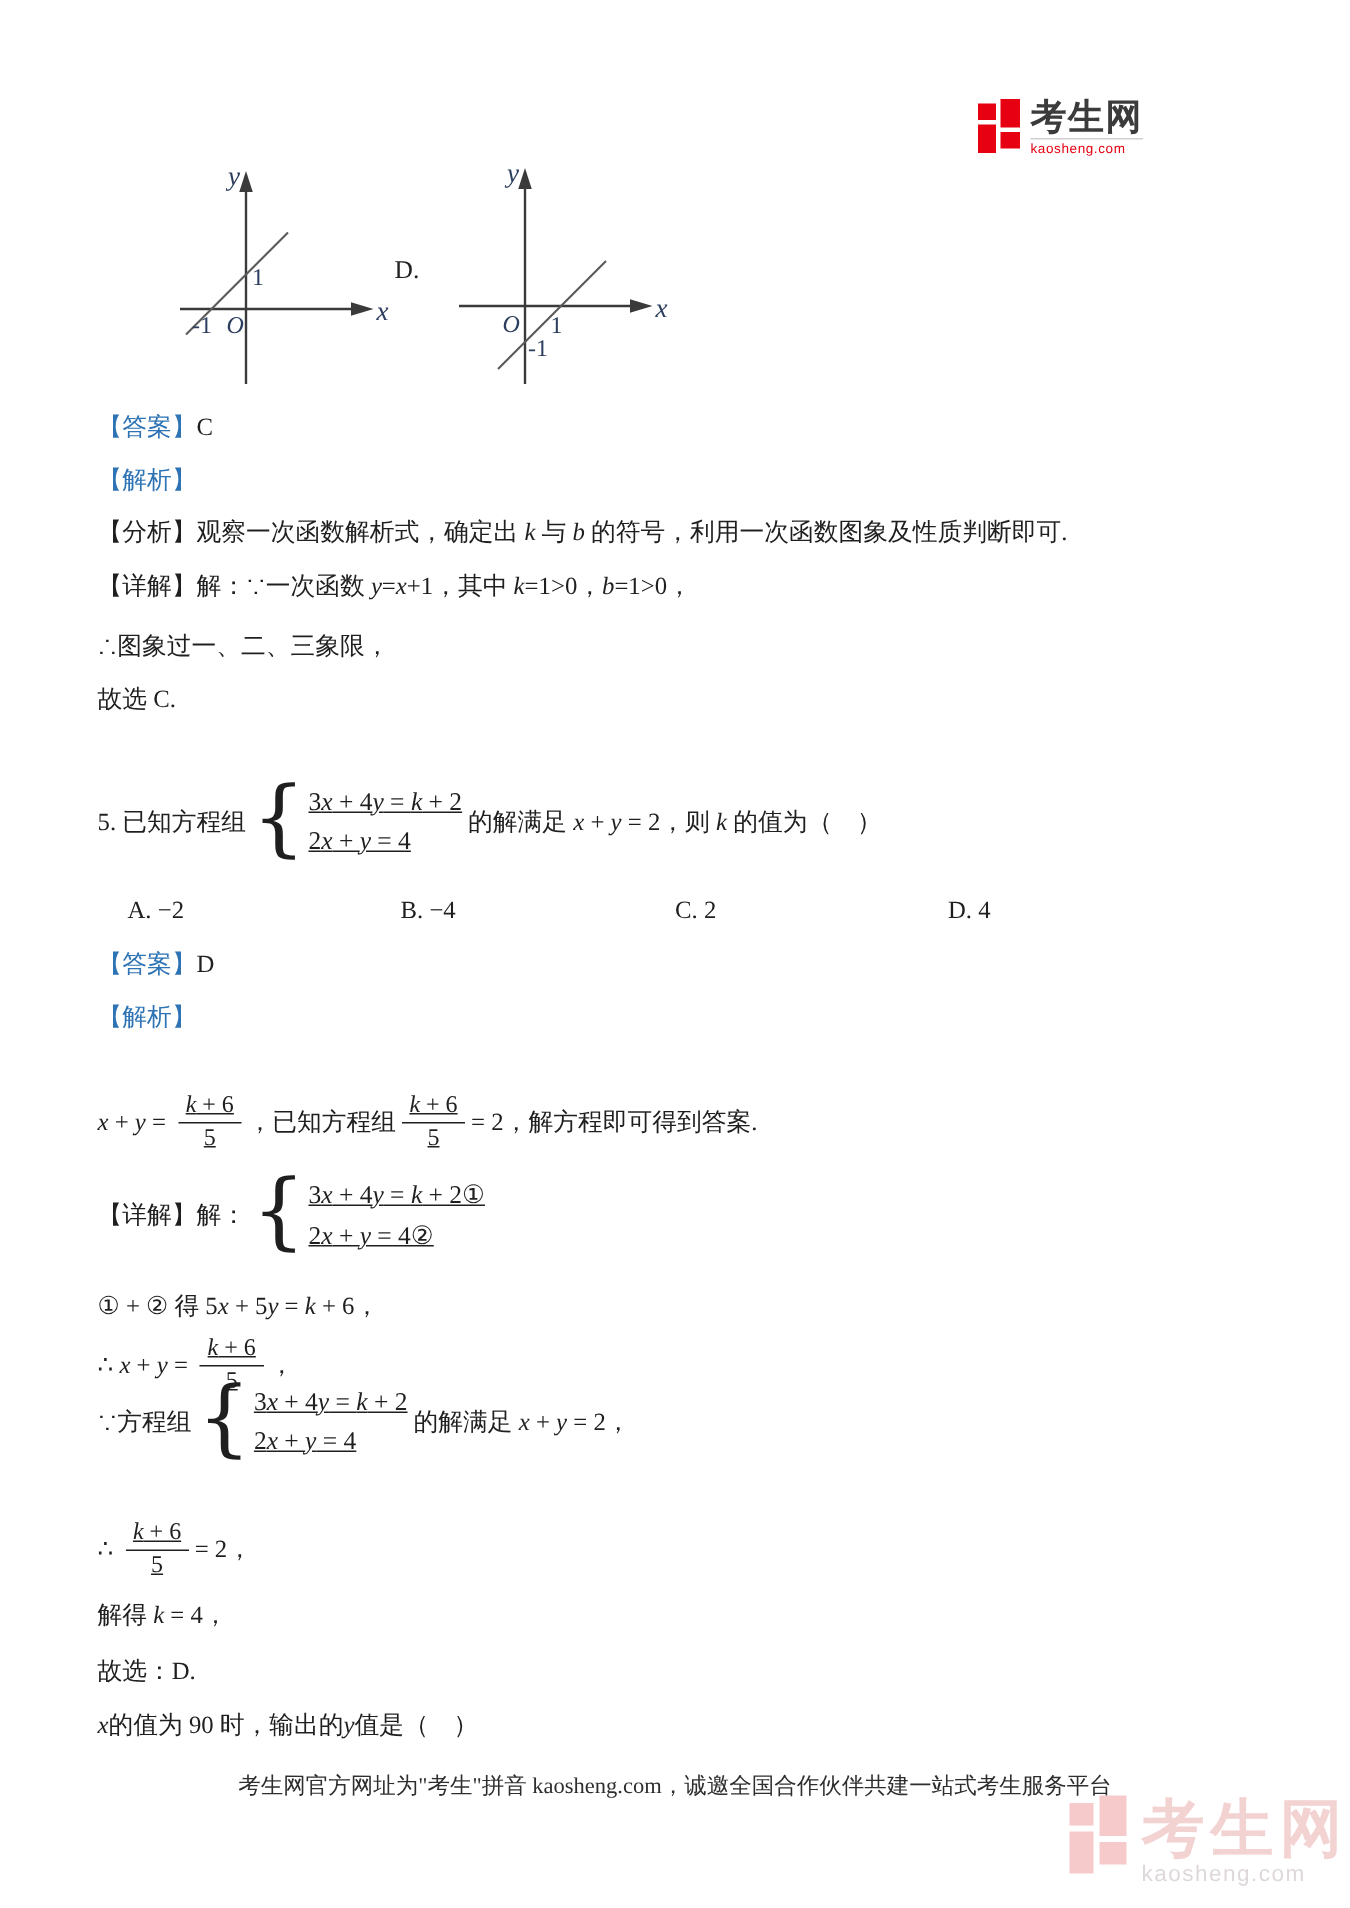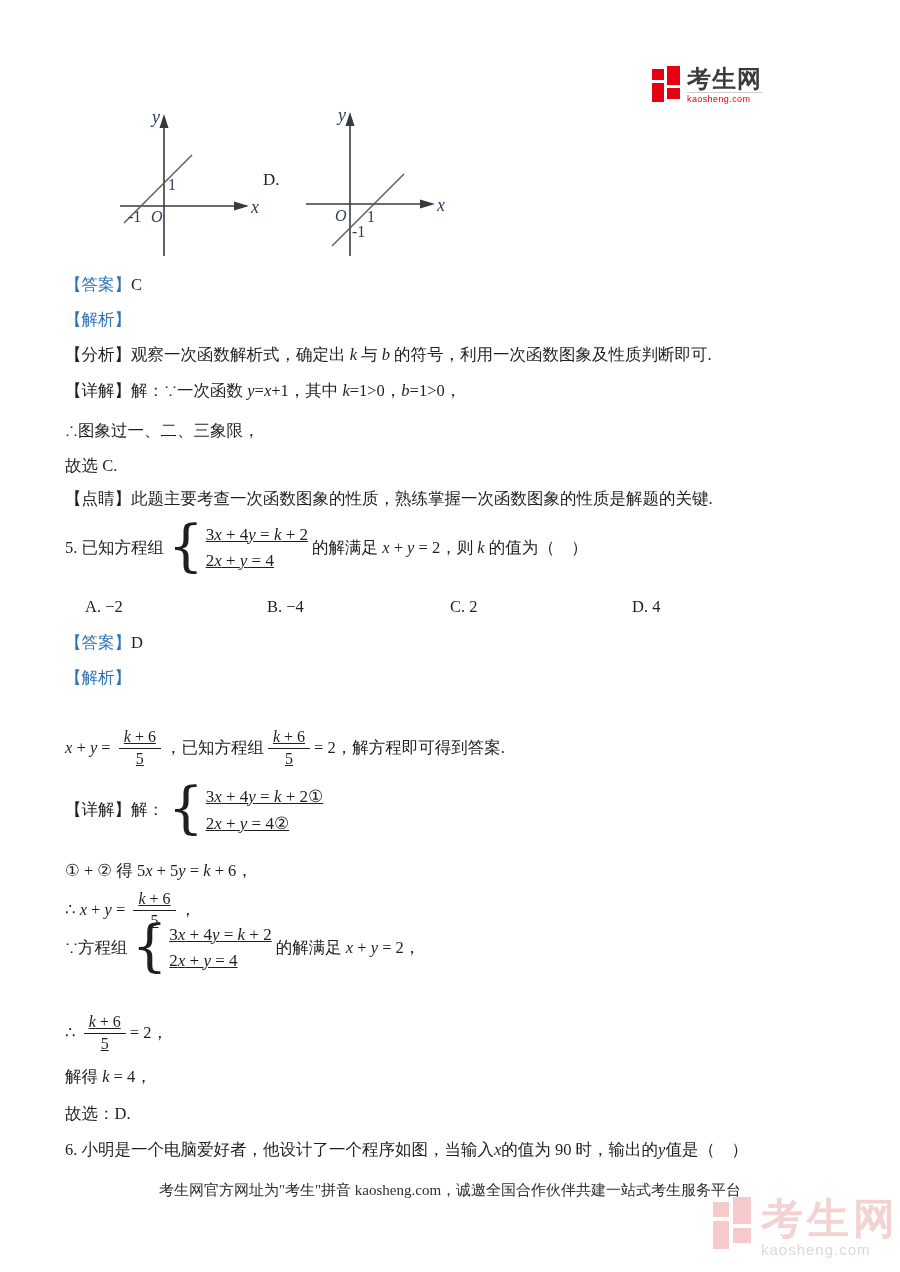--- a/index.html
+++ b/index.html
@@ -132,23 +132,20 @@
       <span class="txt">，</span>
       <span class="math"><i>b</i>=1&gt;0</span>
       <span class="txt">，</span>
     </div>
   <div class="line" style="top:420px">
       <span class="txt">∴图象过一、二、三象限，</span>
     </div>
   <div class="line" style="top:455px">
       <span class="txt">故选 C.</span>
     </div>
-  <div class="line" style="top:488px">
-      <span class="txt">【点睛】此题主要考查一次函数图象的性质，熟练掌握一次函数图象的性质是解题的关键.</span>
-    </div>
   <div class="line h60" style="top:518px">
       <span class="txt">5. 已知方程组</span>
       <span class="sys"><span class="brace">{</span><span class="rows"><span class="math srow">3<i>x</i> + 4<i>y</i> = <i>k</i> + 2</span><span class="math srow">2<i>x</i> + <i>y</i> = 4</span></span></span>
       <span class="txt">的解满足 </span>
       <span class="math"><i>x</i> + <i>y</i> = 2</span>
       <span class="txt">，则 </span>
       <span class="math"><i>k</i></span>
       <span class="txt"> 的值为（　）</span>
     </div>
 
@@ -205,21 +202,20 @@
     </div>
   <div class="line" style="top:1066px">
       <span class="txt">解得 </span>
       <span class="math"><i>k</i> = 4</span>
       <span class="txt">，</span>
     </div>
   <div class="line" style="top:1103px">
       <span class="txt">故选：D.</span>
     </div>
   <div class="line" style="top:1139px">
-      <span class="txt">6. 小明是一个电脑爱好者，他设计了一个程序如图，当输入</span>
       <span class="math"><i>x</i></span>
       <span class="txt">的值为 90 时，输出的</span>
       <span class="math"><i>y</i></span>
       <span class="txt">值是（　）</span>
     </div>
 
   <div class="footer">考生网官方网址为"考生"拼音 kaosheng.com，诚邀全国合作伙伴共建一站式考生服务平台</div>
 
   <div class="wm">
     <div class="wm-mark">

